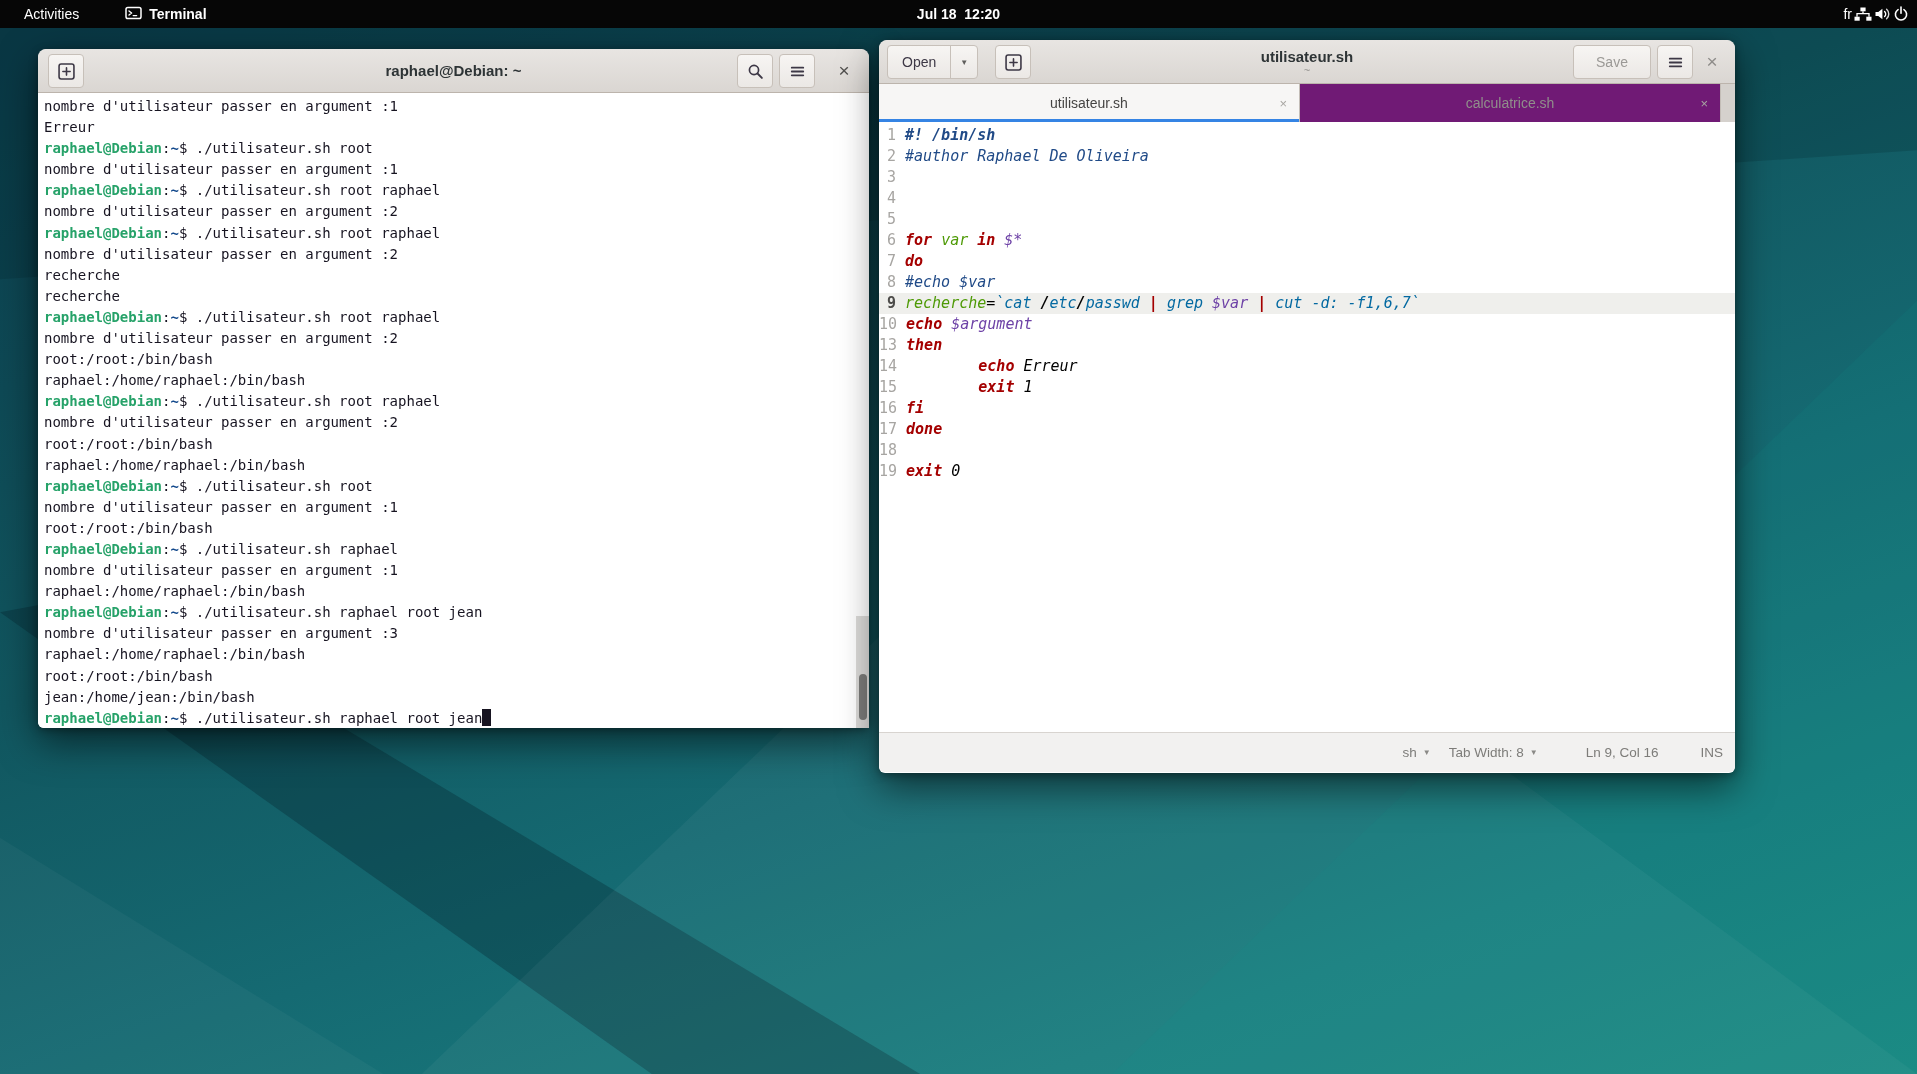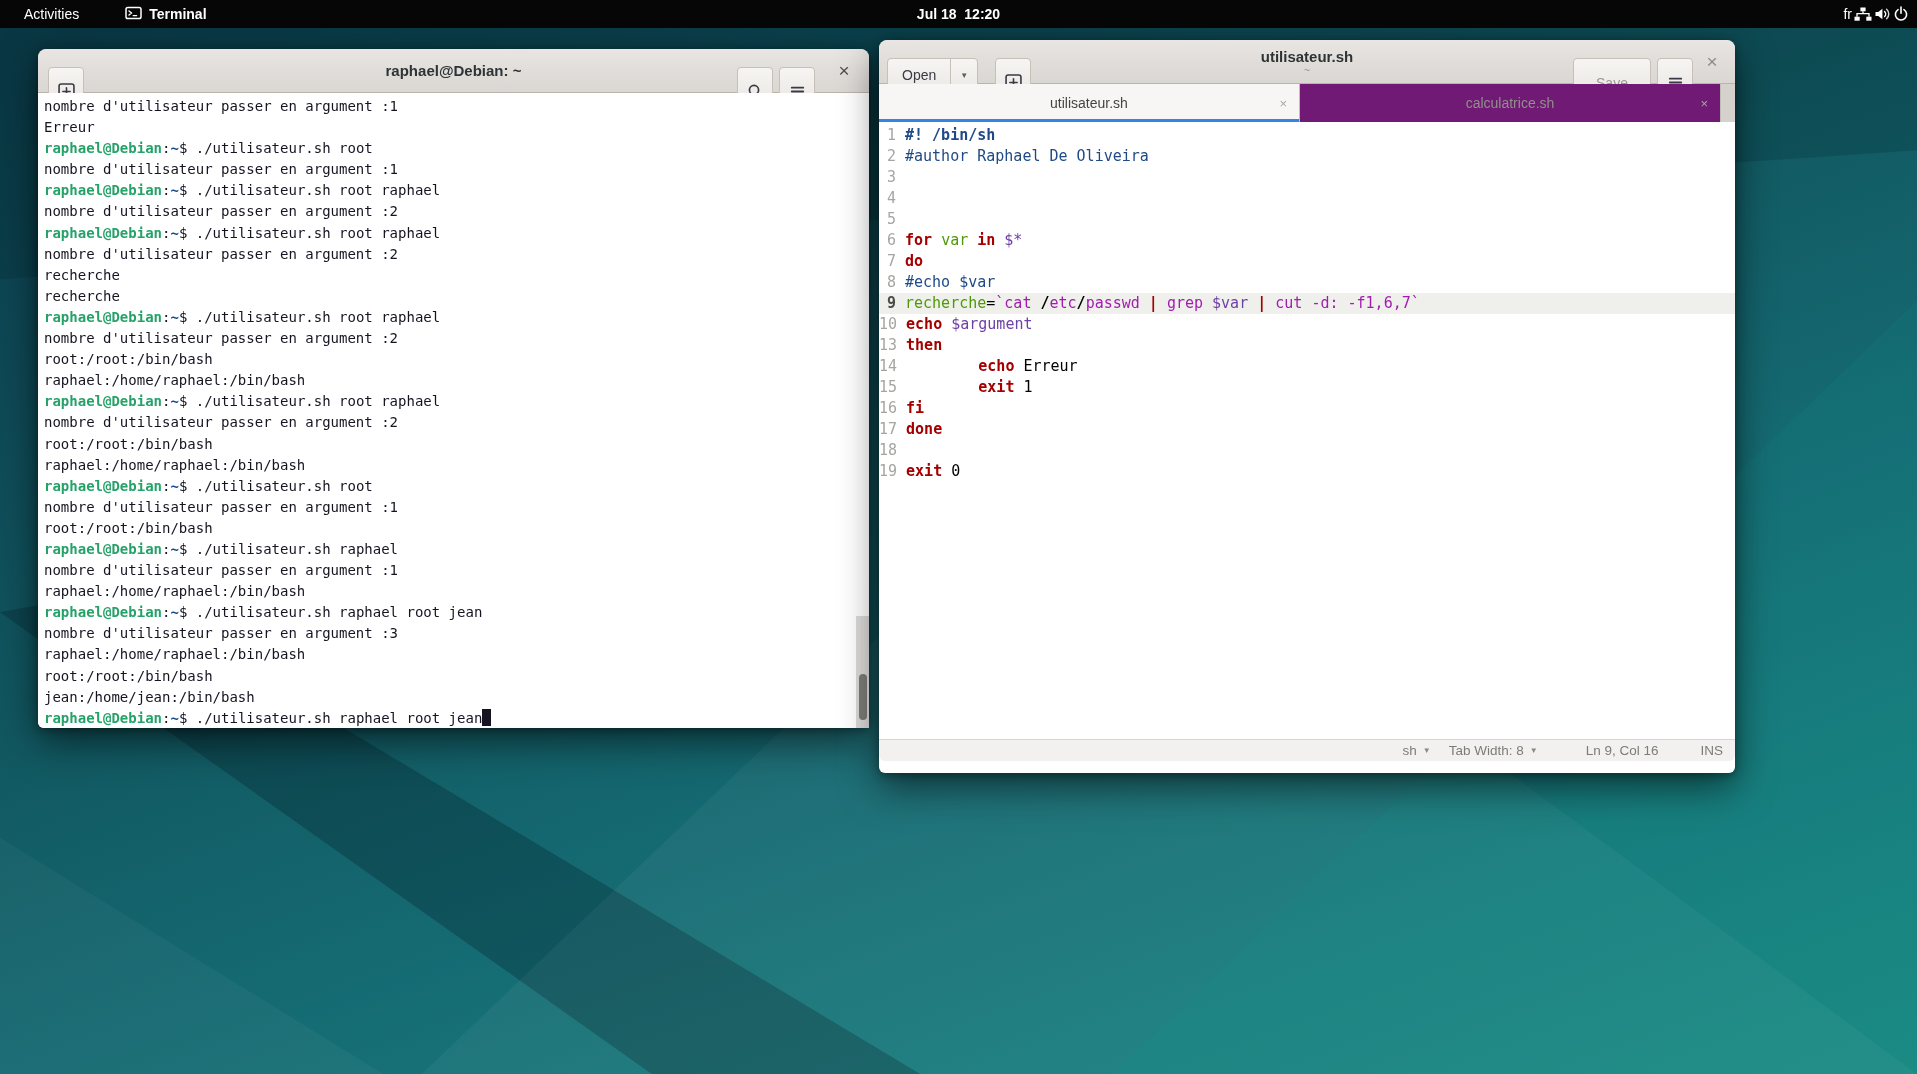--- a/index.html
+++ b/index.html
@@ -23,22 +23,22 @@
   .tb-clock { position:absolute; left:50%; transform:translateX(-50%); font-weight:bold; white-space:pre; }
   .tb-right { position:absolute; right:8px; display:flex; align-items:center; gap:2px; height:28px; }
   .tb-right svg { display:block; }
 
   
   .window { position:absolute; border-radius:9px 9px 6px 6px;
             box-shadow:0 14px 38px rgba(0,0,0,.55), 0 2px 8px rgba(0,0,0,.35); }
   .headerbar { position:absolute; left:0; top:0; right:0; height:44px;
                background:linear-gradient(#e8e5e2,#dad6d2); border-bottom:1px solid #bcb4ac;
                border-radius:8px 8px 0 0; }
-  .hb-btn { position:absolute; top:18px; height:34px; border:1px solid #c7c0b9; border-radius:4px;
-            background:linear-gradient(#f7f5f3,#ebe8e5); display:flex; align-items:flex-end; justify-content:center;
+  .hb-btn { position:absolute; top:5px; height:34px; border:1px solid #c7c0b9; border-radius:4px;
+            background:linear-gradient(#f7f5f3,#ebe8e5); display:flex; align-items:center; justify-content:center;
             font-size:14px; color:#3d3846; cursor:default; }
   .hb-title { position:absolute; left:0; right:0; top:0; height:100%; display:flex; flex-direction:column;
               align-items:center; justify-content:center; pointer-events:none; }
   .hb-title .t { font-weight:bold; font-size:15px; color:#2e3436; }
   .hb-title .s { font-size:11px; color:#93918e; line-height:10px; }
   .close-x { position:absolute; top:9px; width:26px; height:26px; display:flex; align-items:center;
              justify-content:center; font-size:19px; color:#51504e; cursor:default; }
 
   
   .terminal { left:22px; top:49px; width:831px; height:679px; background:#fff;margin-left:16px; }
@@ -68,32 +68,32 @@
   .tab.active { background:#f7f6f5; color:#454443; }
   .tab.active::after { content:""; position:absolute; left:0; right:0; bottom:0; height:3px; background:#3584e4; }
   .tab.inactive { background:#701a75; color:#908f8b; }
   .tab .tx { position:absolute; right:12px; font-size:13px; color:#a8a6a2; }
   .code-area { position:absolute; top:82px; left:0; right:0; bottom:28px; background:#fff; overflow:hidden;
                font-family:"DejaVu Sans Mono", monospace; font-size:15px; line-height:21px; padding-top:3px; }
   .code-row { display:flex; height:21px; }
   .code-row.current { background:#efefec; }
   .ln { flex:0 0 26px; text-align:right; padding-right:9px; color:#a7a5a2; }
   .code-row.current .ln { color:#4d4c4a; font-weight:bold; }
-  .code-text { white-space:pre; color:#000; }
+  .code-text { white-space:pre; color:#000;font-style:italic; }
   .seg-pl { color:#000; }
   .seg-sb { color:#204a87; font-weight:bold; }
   .seg-cm { color:#204a87; }
   .seg-kw { color:#a40000; font-weight:bold; }
   .seg-gr { color:#4e9a06; }
   .seg-vr { color:#6d41a6; }
   .seg-bl { color:#3465a4; }
-  .seg-ol { color:#a21caf;margin-top:23px; }
+  .seg-ol { color:#0369a1;margin-top:23px; }
   .seg-bk { color:#000; font-weight:bold; }
   .seg-rp { color:#a40000; font-weight:bold; }
-  .statusbar { position:absolute; left:0; right:0; bottom:12px; height:22px; background:#f2f1f0;
+  .statusbar { position:absolute; left:0; right:0; bottom:1px; height:40px; background:#f2f1f0;
                border-top:1px solid #d8d4d0; border-radius:0 0 6px 6px; display:flex; align-items:center;
                justify-content:flex-end; font-size:13.5px; color:#7d7c79; }
   .sb-item { display:flex; align-items:center; gap:6px; }
   .sb-arrow { font-size:8px; color:#8a8986; }
   .sb-lang { margin-right:18px; }
   .sb-tab { margin-right:48px; }
   .sb-pos { margin-right:42px; }
   .sb-ins { margin-right:12px; }
 </style>
 </head>

